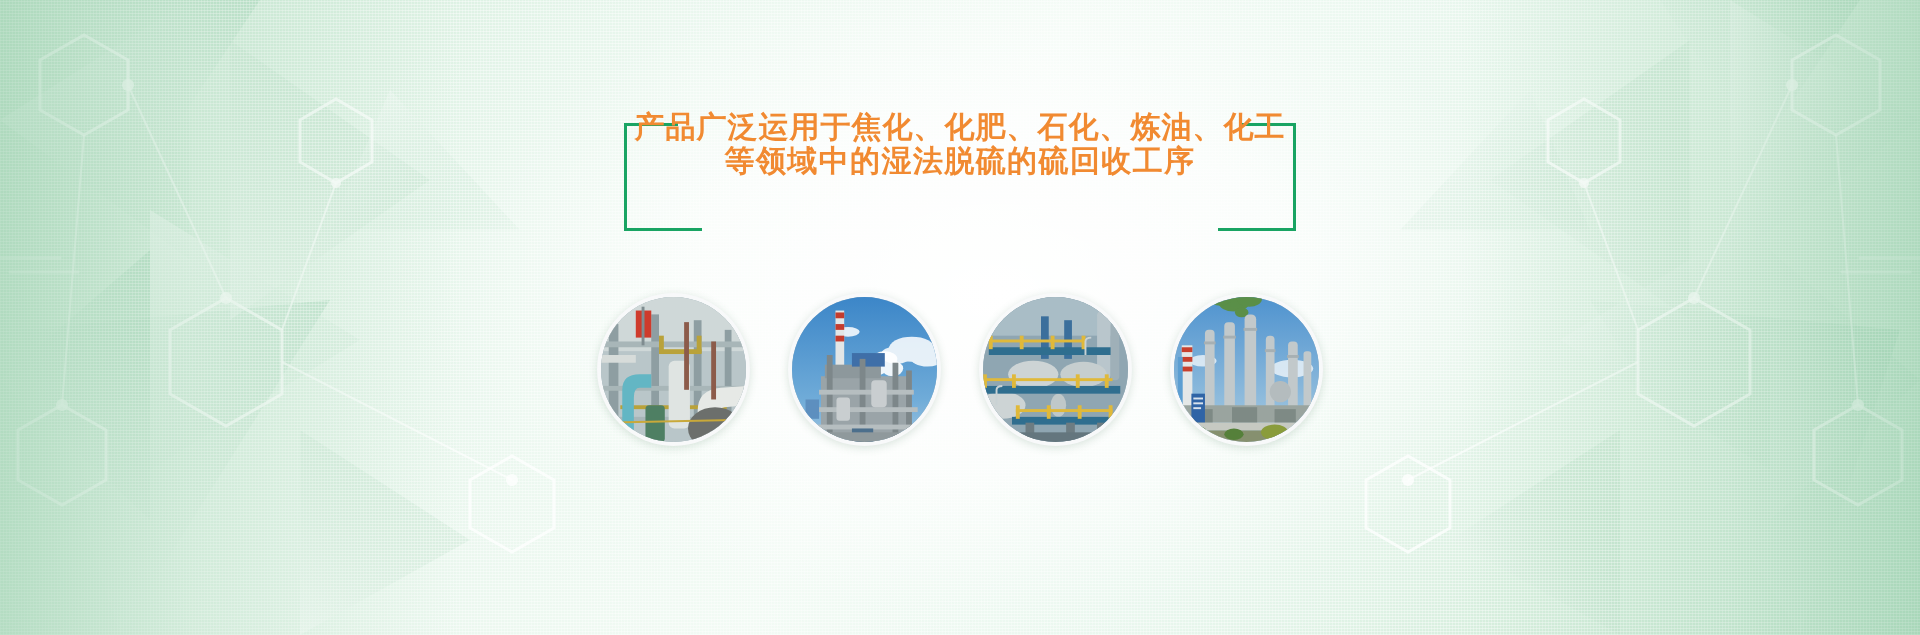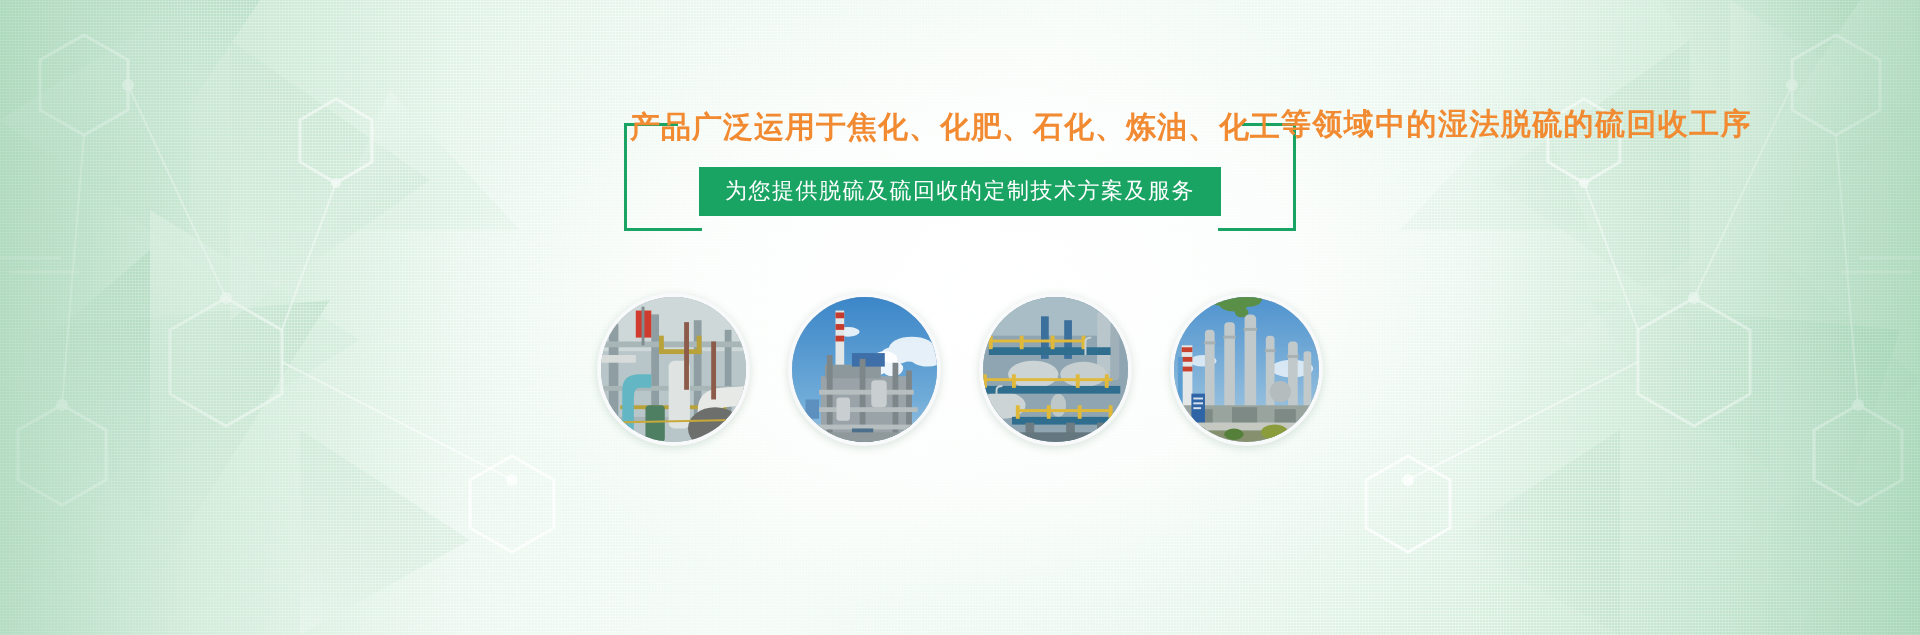--- a/index.html
+++ b/index.html
@@ -41,21 +41,21 @@
   
   .copy-wrap {
     position:absolute;
     left:0; right:0; top:108px;
     display:flex; flex-direction:column; align-items:center;
   }
 
   .headline-row {
     position:relative;
     width:660px;
-    display:flex; flex-direction:row; align-items:center;
+    display:flex; flex-direction:column; align-items:center;
   }
   .headline {
     color:#f18a31;
     font-size:30px;
     font-weight:bold;
     line-height:37px;
     letter-spacing:1px;
     text-align:center;
     white-space:nowrap;
     position:relative; z-index:3;
@@ -213,21 +213,20 @@
         <div class="seg bk-l-v"></div>
         <div class="seg bk-r-v"></div>
         <div class="seg bk-bl-h"></div>
         <div class="seg bk-br-h"></div>
       </div>
 
       <div class="headline line1">产品广泛运用于焦化、化肥、石化、炼油、化工</div>
       <div class="headline line2">等领域中的湿法脱硫的硫回收工序</div>
     </div>
 
-    <div class="subbanner">为您提供脱硫及硫回收的定制技术方案及服务</div>
   </div>
 
   <div class="photos">
 
     <div class="photo">
       <div class="scene">
         <svg viewBox="0 0 150 150" preserveAspectRatio="xMidYMid slice" xmlns="http://www.w3.org/2000/svg">
           <rect width="150" height="150" fill="#b9c6c9"></rect>
           <rect width="150" height="56" fill="#cfd8d8"></rect>
           <g fill="#8e9ea2">

